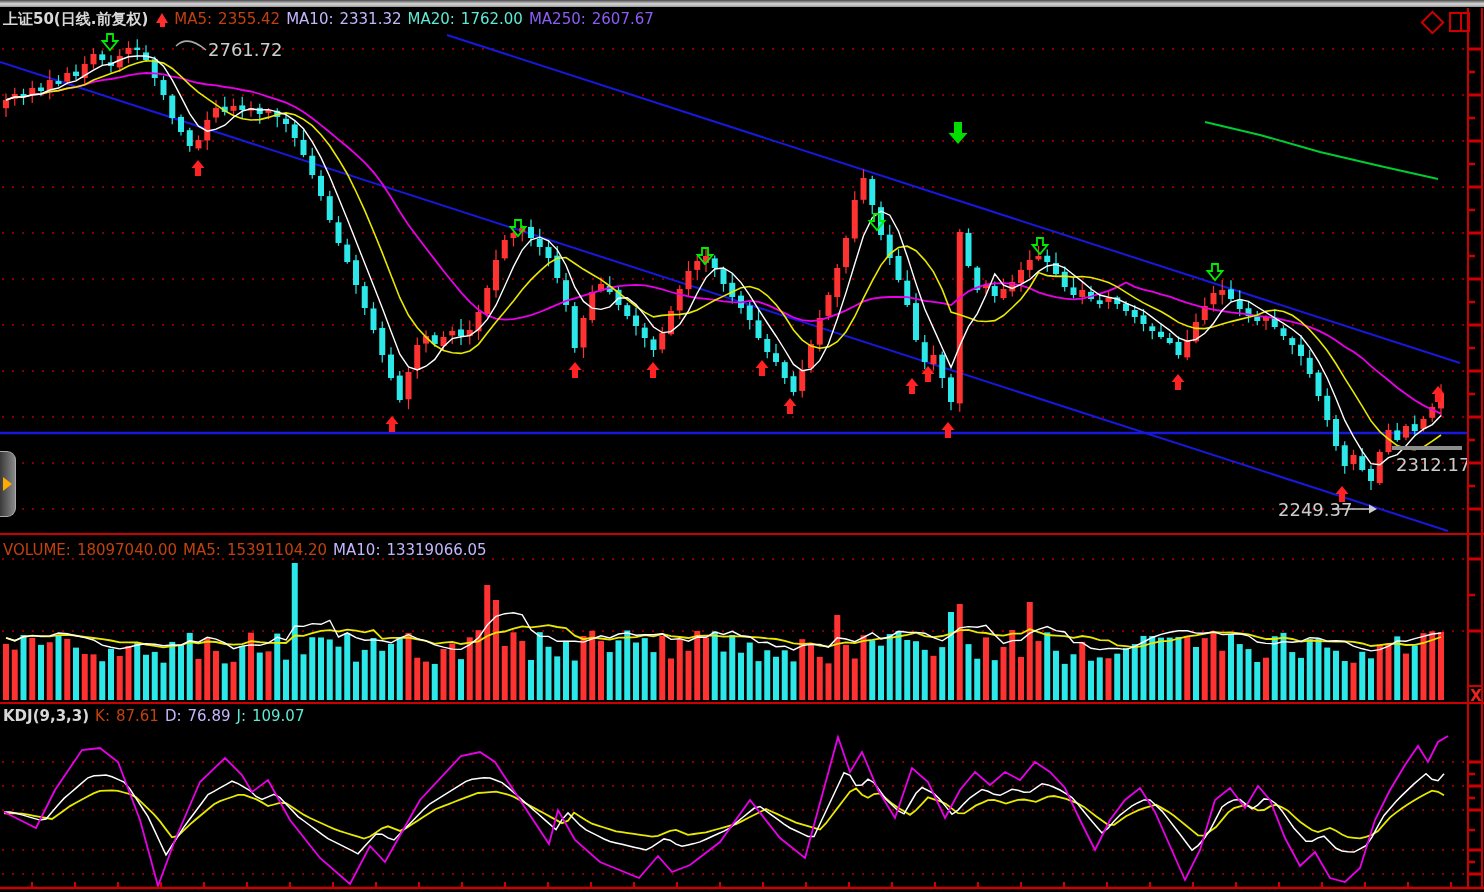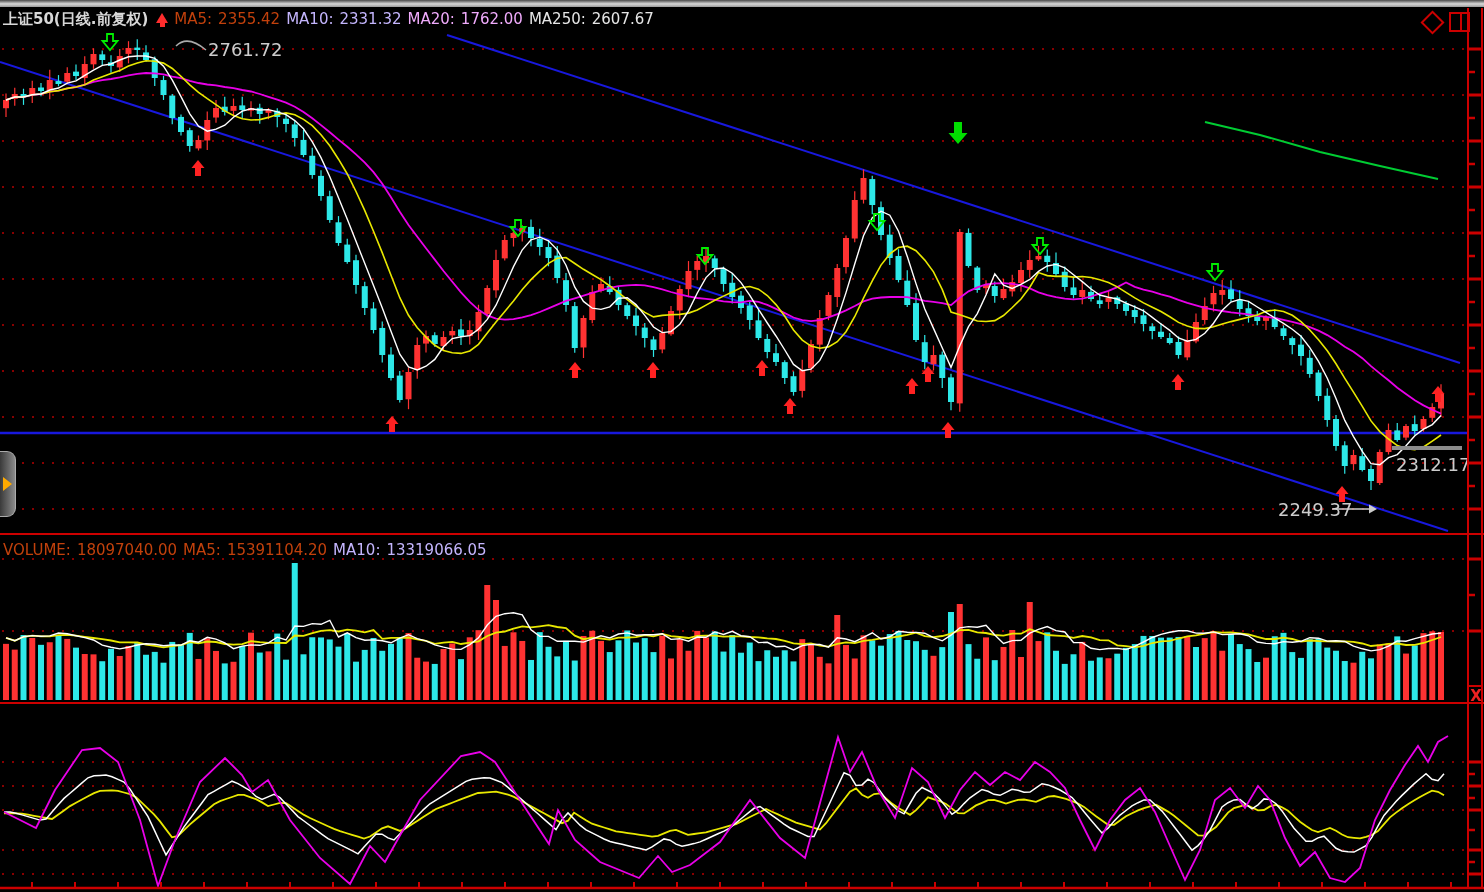--- a/index.html
+++ b/index.html
@@ -3,21 +3,21 @@
 <meta charset="utf-8">
 <style>
   html,body{margin:0;padding:0;background:#000;}
   #screen{position:relative;width:1484px;height:892px;background:#000;overflow:hidden;
           font-family:"DejaVu Sans","Liberation Sans",sans-serif;}
   #topstrip{position:absolute;left:0;top:0;width:1484px;height:7px;
             background:linear-gradient(180deg,#4a4a4a 0%,#d8d8d8 55%,#9a9a9a 100%);}
   .hdr{position:absolute;left:3px;white-space:nowrap;font-size:15px;letter-spacing:0px;}
   .hdr span{margin-right:6px;}
   .c-white{color:#c2410c;} .c-gray{color:#d8d8d8;font-weight:bold;} .c-yellow{color:#c4b5fd;}
-  .c-magenta{color:#f0abfc;} .c-green{color:#e5e5e5;}
+  .c-magenta{color:#5eead4;} .c-green{color:#8b5cf6;}
   #main-hdr{top:10px;} #vol-hdr{top:541px;} #kdj-hdr{top:707px;}
   .uparrow{display:inline-block;width:0;height:0;border-left:6px solid transparent;
            border-right:6px solid transparent;border-bottom:10px solid #ff2d2d;
            position:relative;top:-1px;margin:0 4px 0 2px;}
   .uparrow:after{content:"";position:absolute;left:-2.5px;top:9px;width:5px;height:5px;background:#ff2d2d;}
   svg{position:absolute;left:0;top:0;}
   #lefttab{position:absolute;left:0px;top:451px;width:15px;height:64px;
            background:linear-gradient(90deg,#3a3a3a,#8a8a8a);border:1px solid #aaa;border-left:none;
            border-radius:0 9px 9px 0;display:flex;align-items:center;justify-content:center;cursor:pointer;}
   #lefttab .tri{width:0;height:0;border-top:7px solid transparent;border-bottom:7px solid transparent;
@@ -683,20 +683,23 @@
     </svg>
 
   <div class="hdr" id="main-hdr">
     <span class="c-gray">上证50(日线.前复权)</span><span class="uparrow"></span><span class="c-white">MA5:</span><span class="c-white">2355.42</span><span class="c-yellow">MA10:</span><span class="c-yellow">2331.32</span><span class="c-magenta">MA20:</span><span class="c-magenta">1762.00</span><span class="c-green">MA250:</span><span class="c-green">2607.67</span>
   </div>
 
   <div class="hdr" id="vol-hdr">
     <span class="c-white">VOLUME:</span><span class="c-white">18097040.00</span><span class="c-white">MA5:</span><span class="c-white">15391104.20</span><span class="c-yellow">MA10:</span><span class="c-yellow">13319066.05</span>
   </div>
 
+  <div class="hdr" id="kdj-hdr">
+    <span class="c-gray">KDJ(9,3,3)</span><span class="c-white">K:</span><span class="c-white">87.61</span><span class="c-yellow">D:</span><span class="c-yellow">76.89</span><span class="c-magenta">J:</span><span class="c-magenta">109.07</span>
+  </div>
 
   <div id="lefttab">
     <div class="tri"></div>
   </div>
 
   <div id="tool-icons">
     <div class="diamond"></div>
     <div class="winicon"></div>
   </div>
 

